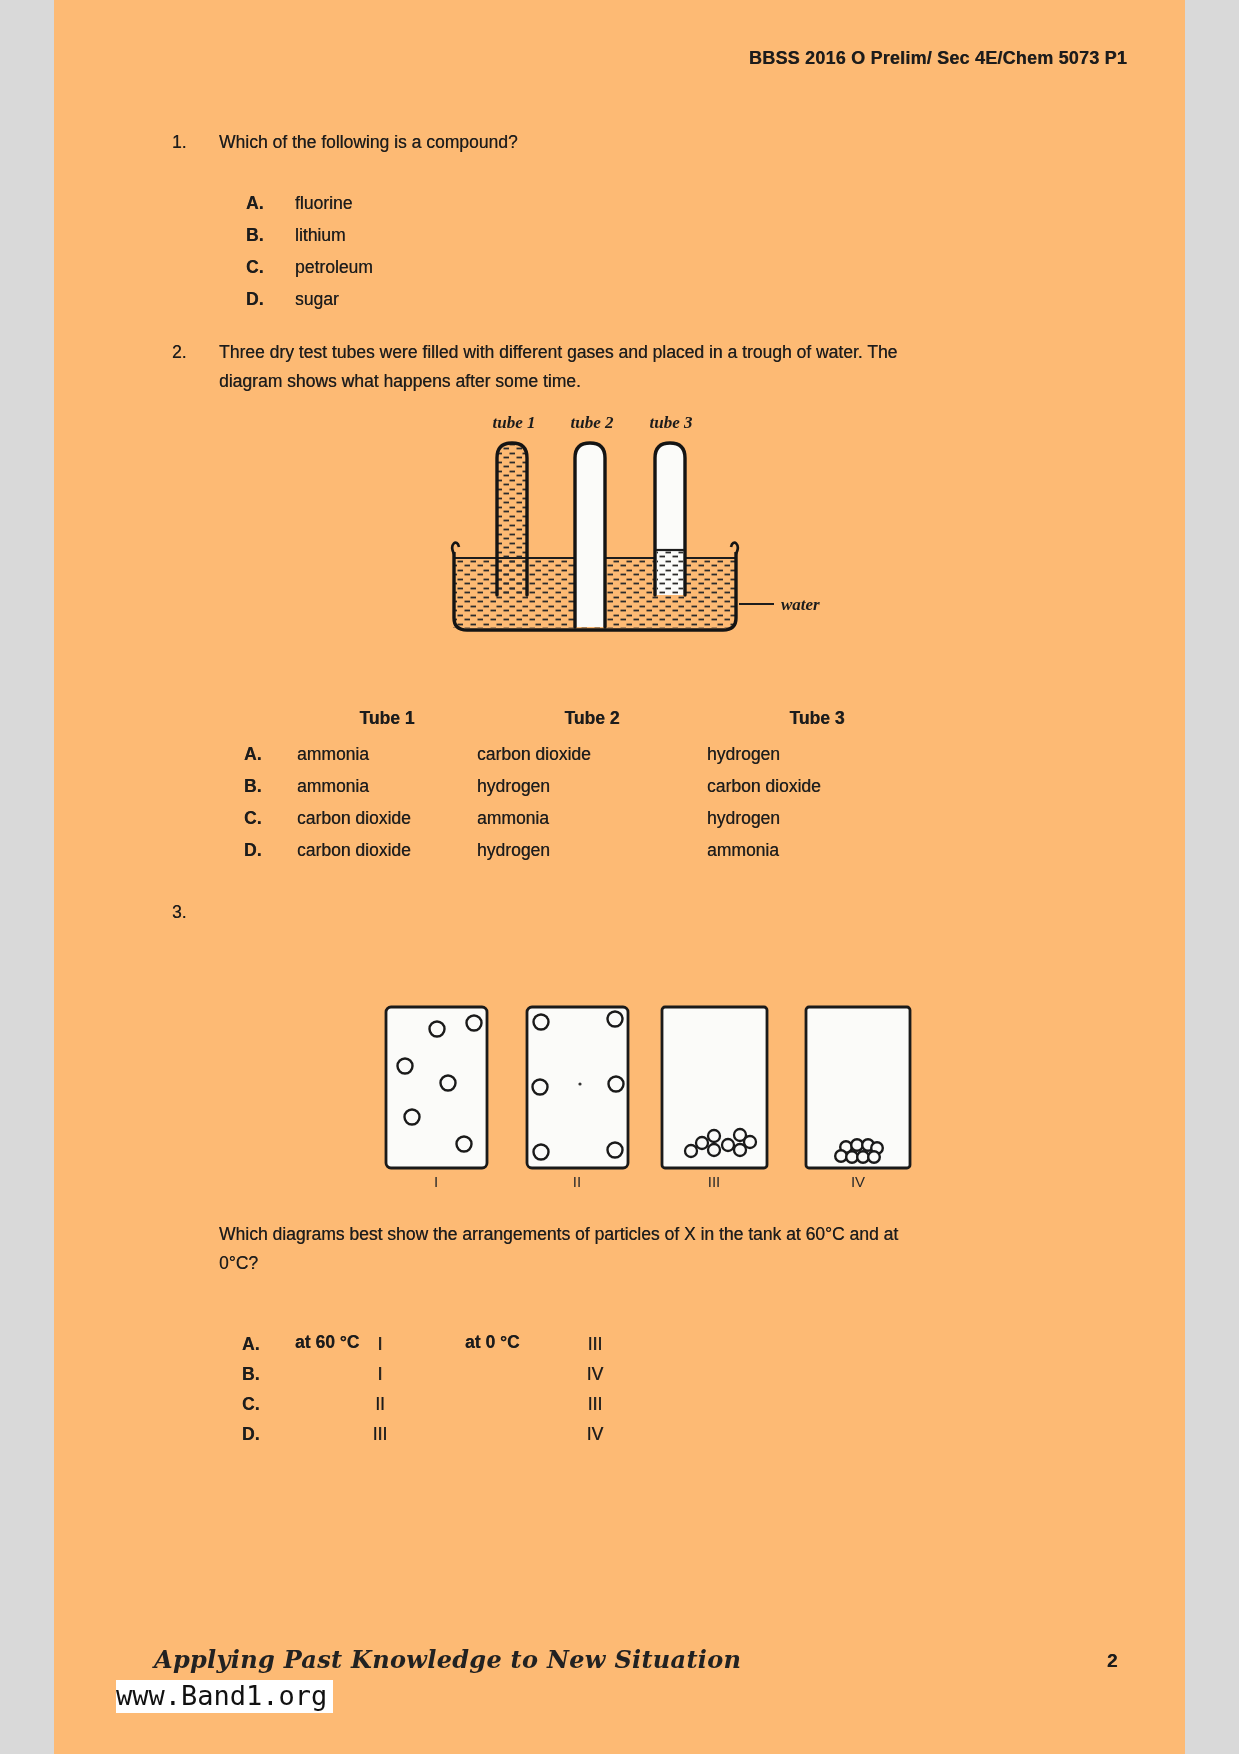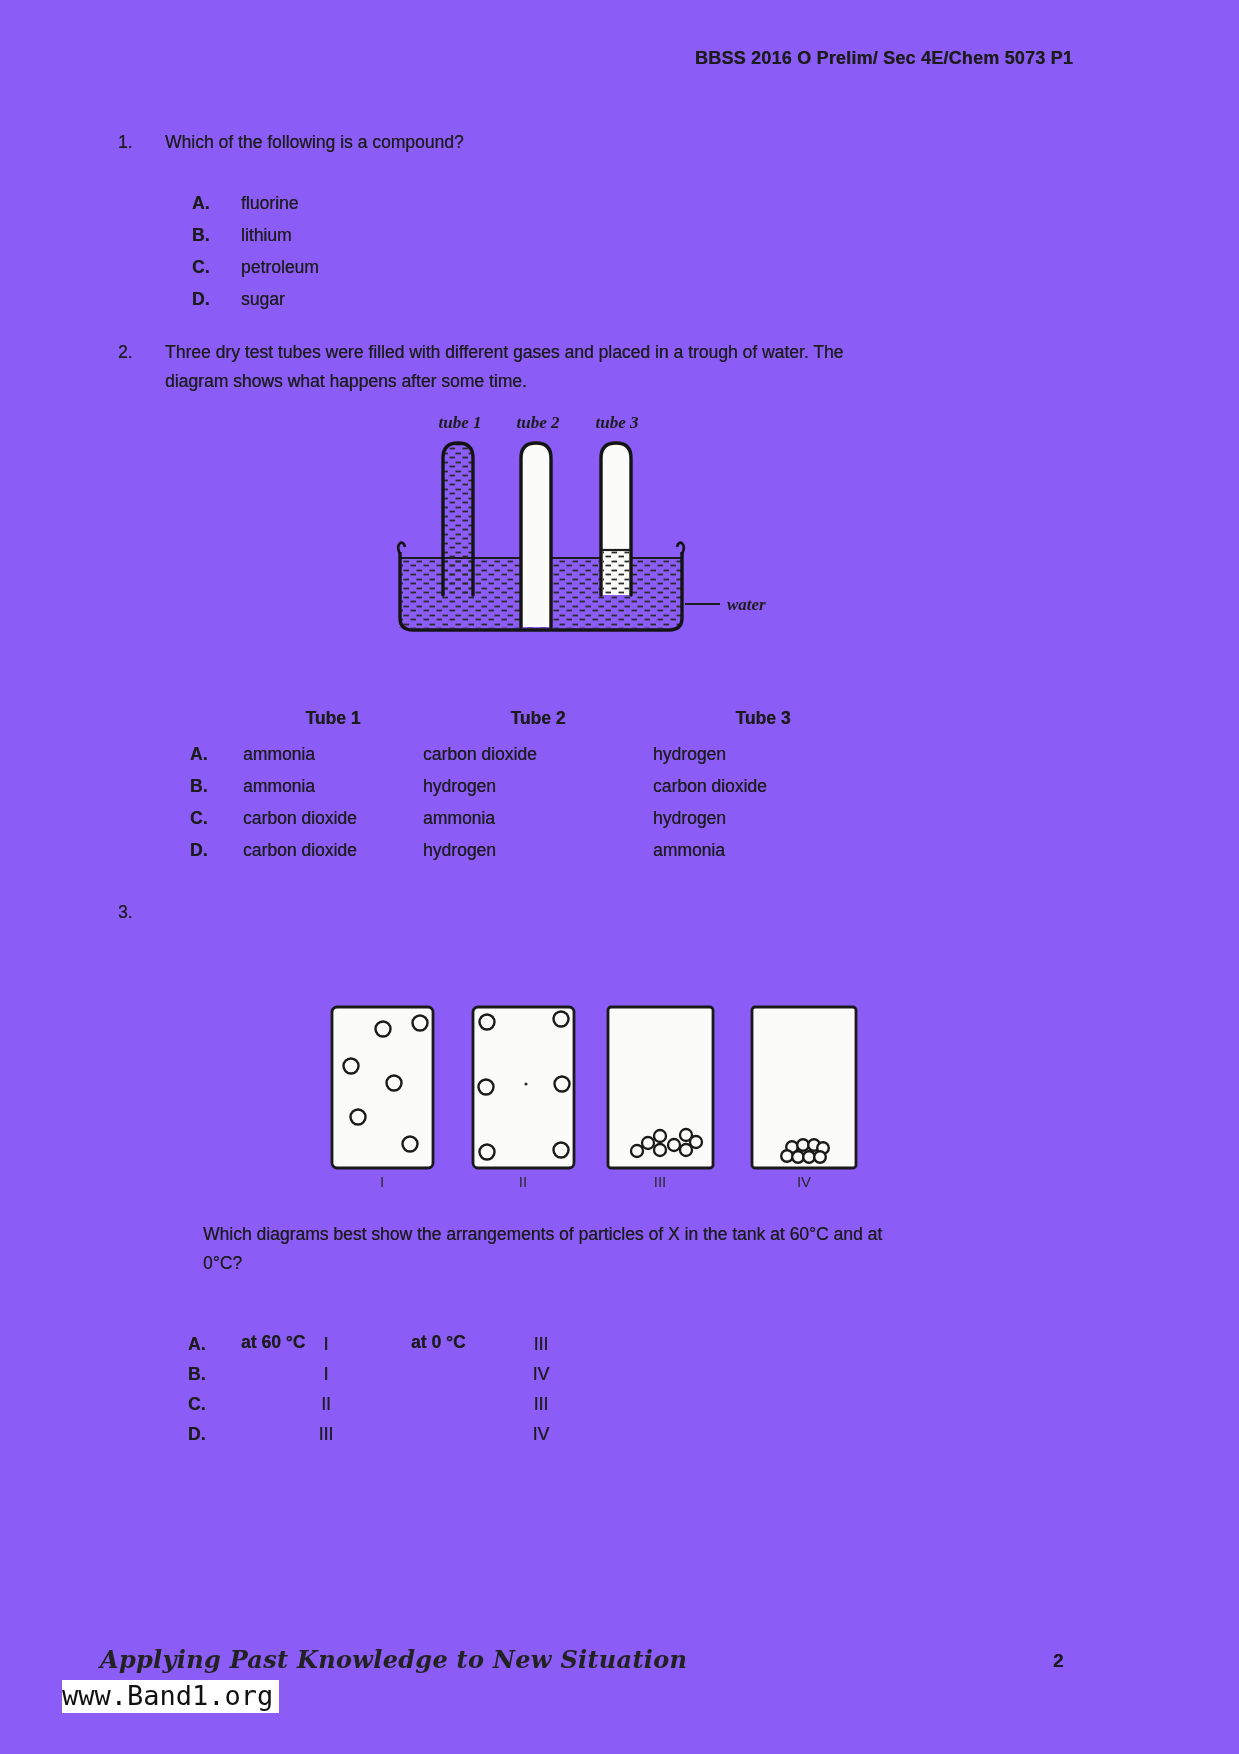--- a/index.html
+++ b/index.html
@@ -1,19 +1,19 @@
 <!DOCTYPE html>
 <html><head>
 <meta charset="utf-8">
 <style>
   * { margin:0; padding:0; box-sizing:border-box; }
   html,body { background:#d9d9d9; }
   .page {
-    position:relative; width:1239px; height:1754px; margin:0 auto;
-    background:#8b5cf6; color:#1c1c1c; overflow:hidden;
+    position:relative; width:1131px; height:1754px; margin:0 auto;
+    background:#fdba74; color:#1c1c1c; overflow:hidden;
     font-family:"Liberation Sans", sans-serif;
   }
   .abs { position:absolute; }
   .ink { text-shadow:0.35px 0.25px 0.3px rgba(25,25,25,0.72); }
   .fs  { font-size:17.5px; line-height:29px; }
   .qrow { display:flex; }
   .qno { width:47px; flex:0 0 47px; }
   .opt { display:flex; font-size:17.5px; line-height:31px; }
   .opt .ol { width:49px; flex:0 0 49px; font-weight:bold; }
   
@@ -188,21 +188,21 @@
           <circle cx="490" cy="153" r="5.8"></circle>
       </g>
 
       <text x="52" y="183" text-anchor="middle" class="romlabel">I</text>
       <text x="193" y="183" text-anchor="middle" class="romlabel">II</text>
       <text x="330" y="183" text-anchor="middle" class="romlabel">III</text>
       <text x="474" y="183" text-anchor="middle" class="romlabel">IV</text>
     </svg>
   </div>
 
-  <div class="abs fs ink" style="left:165px; top:1220px; width:960px;margin-left:38px;">
+  <div class="abs fs ink" style="left:165px; top:1220px; width:960px;">
     <div>Which diagrams best show the arrangements of particles of X in the tank at 60°C and at</div>
     <div>0°C?</div>
   </div>
 
   <div class="abs t3grid ink" style="left:186px; top:1300px;">
     <div></div>
     <div class="hd">at 60 °C</div>
     <div class="hd">at 0 °C</div>
 
     <div class="lt">A.</div>

